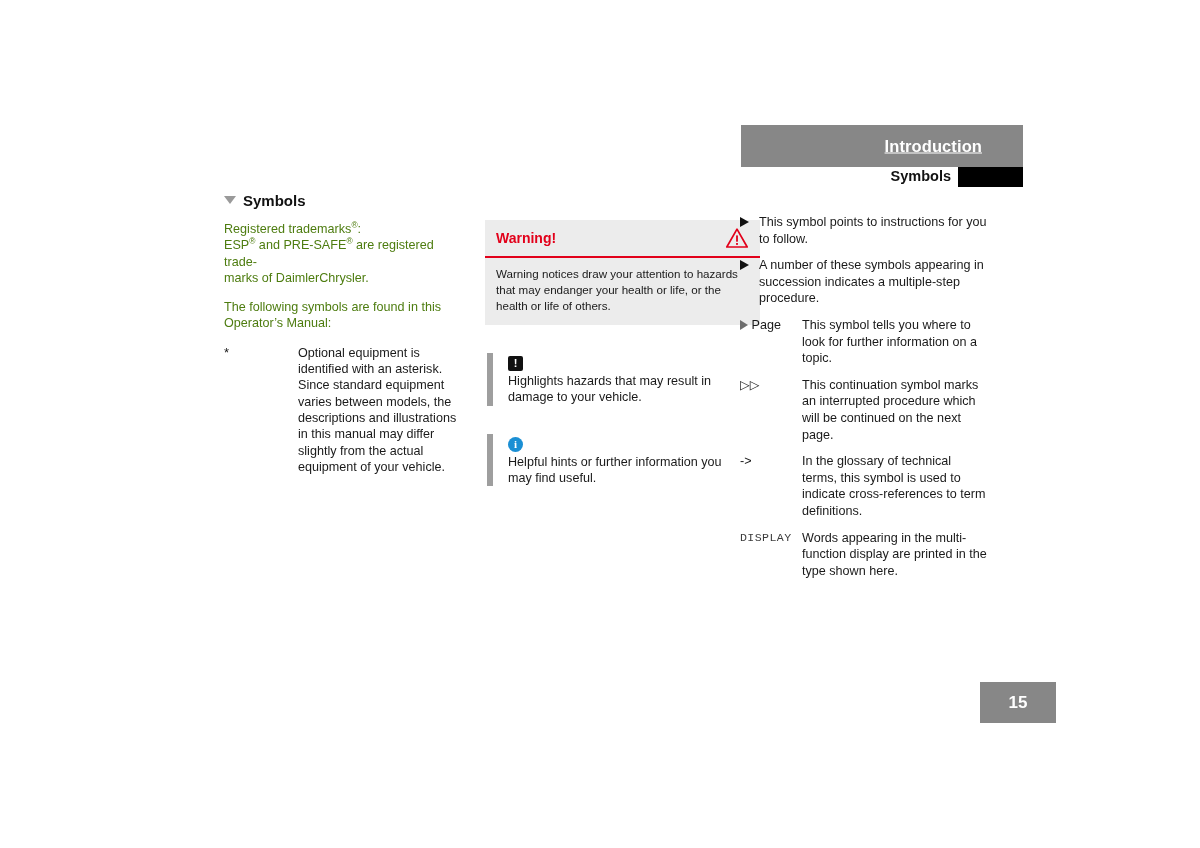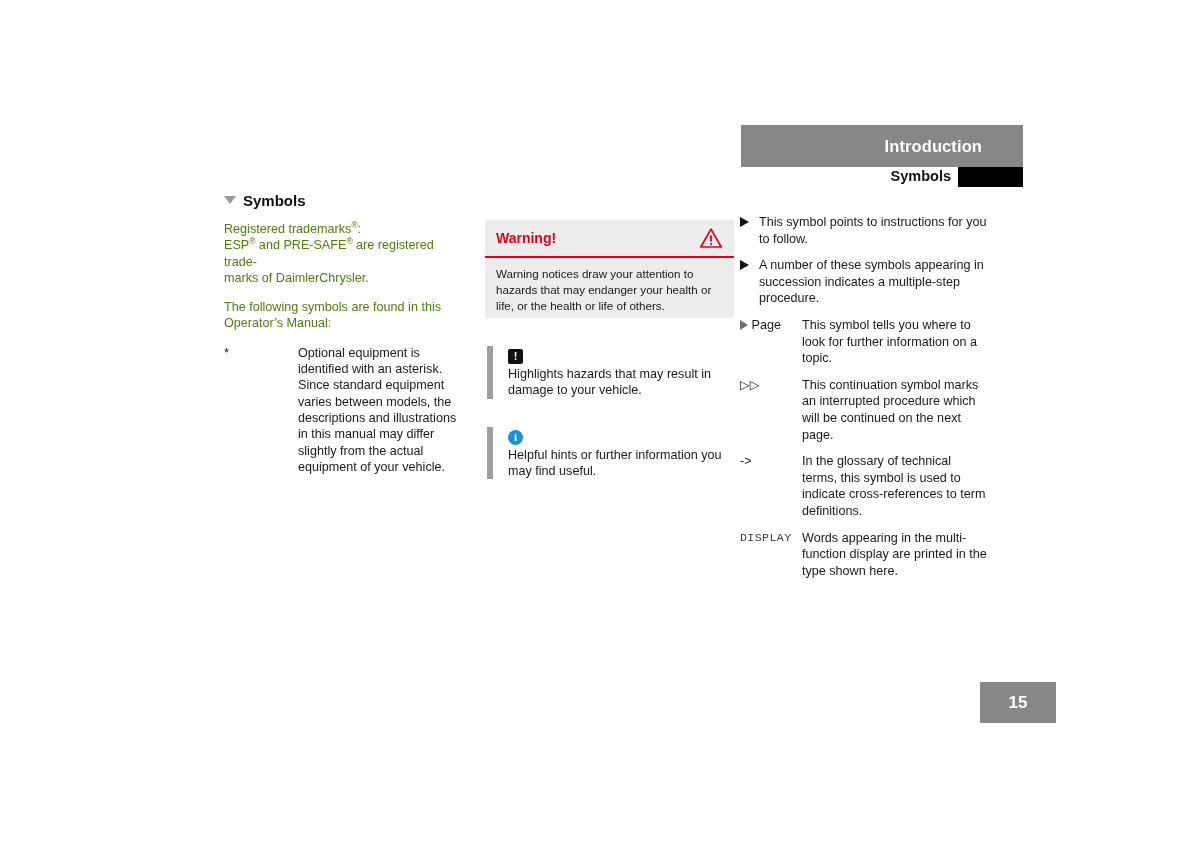--- a/index.html
+++ b/index.html
@@ -35,20 +35,21 @@
   .header-bar-title {
     position: absolute;
     right: 41px;
     top: 50%;
     transform: translateY(-50%);
     color: #ffffff;
     font-size: 16.5px;
     font-weight: bold;
     letter-spacing: 0.1px;
     white-space: nowrap;
+    text-decoration: underline;
   }
   .header-sub {
     position: absolute;
     left: 741px;
     top: 167px;
     width: 282px;
     height: 21px;
   }
   .header-sub-title {
     position: absolute;
@@ -137,21 +138,21 @@
   }
   .note-row .marker {
     flex: none;
     width: 42px;
   }
   .note-row .marker-asterisk { font-size: 13px; }
   .note-row .text { flex: 1; margin-left: 32px; }
 
   
   .warning-box {
-    width: 249px;
+    width: 275px;
     background: #ececec;
     box-sizing: border-box;
   }
   .warning-head {
     position: relative;
     height: 38px;
     border-bottom: 2.5px solid #e2001a;
     box-sizing: border-box;
   }
   .warning-head-label {
@@ -163,21 +164,21 @@
     font-weight: bold;
   }
   .warning-triangle {
     position: absolute;
     right: 11px;
     top: 7px;
     width: 24px;
     height: 22px;
   }
   .warning-body {
-    padding: 8px 11px 4px 11px;
+    padding: 8px 11px 11px 11px;
     font-size: 11.6px;
     line-height: 16px;
     color: #1a1a1a;
   }
 
   
   .hint-block {
     position: relative;
     padding-left: 23px;
     margin-top: 28px;

